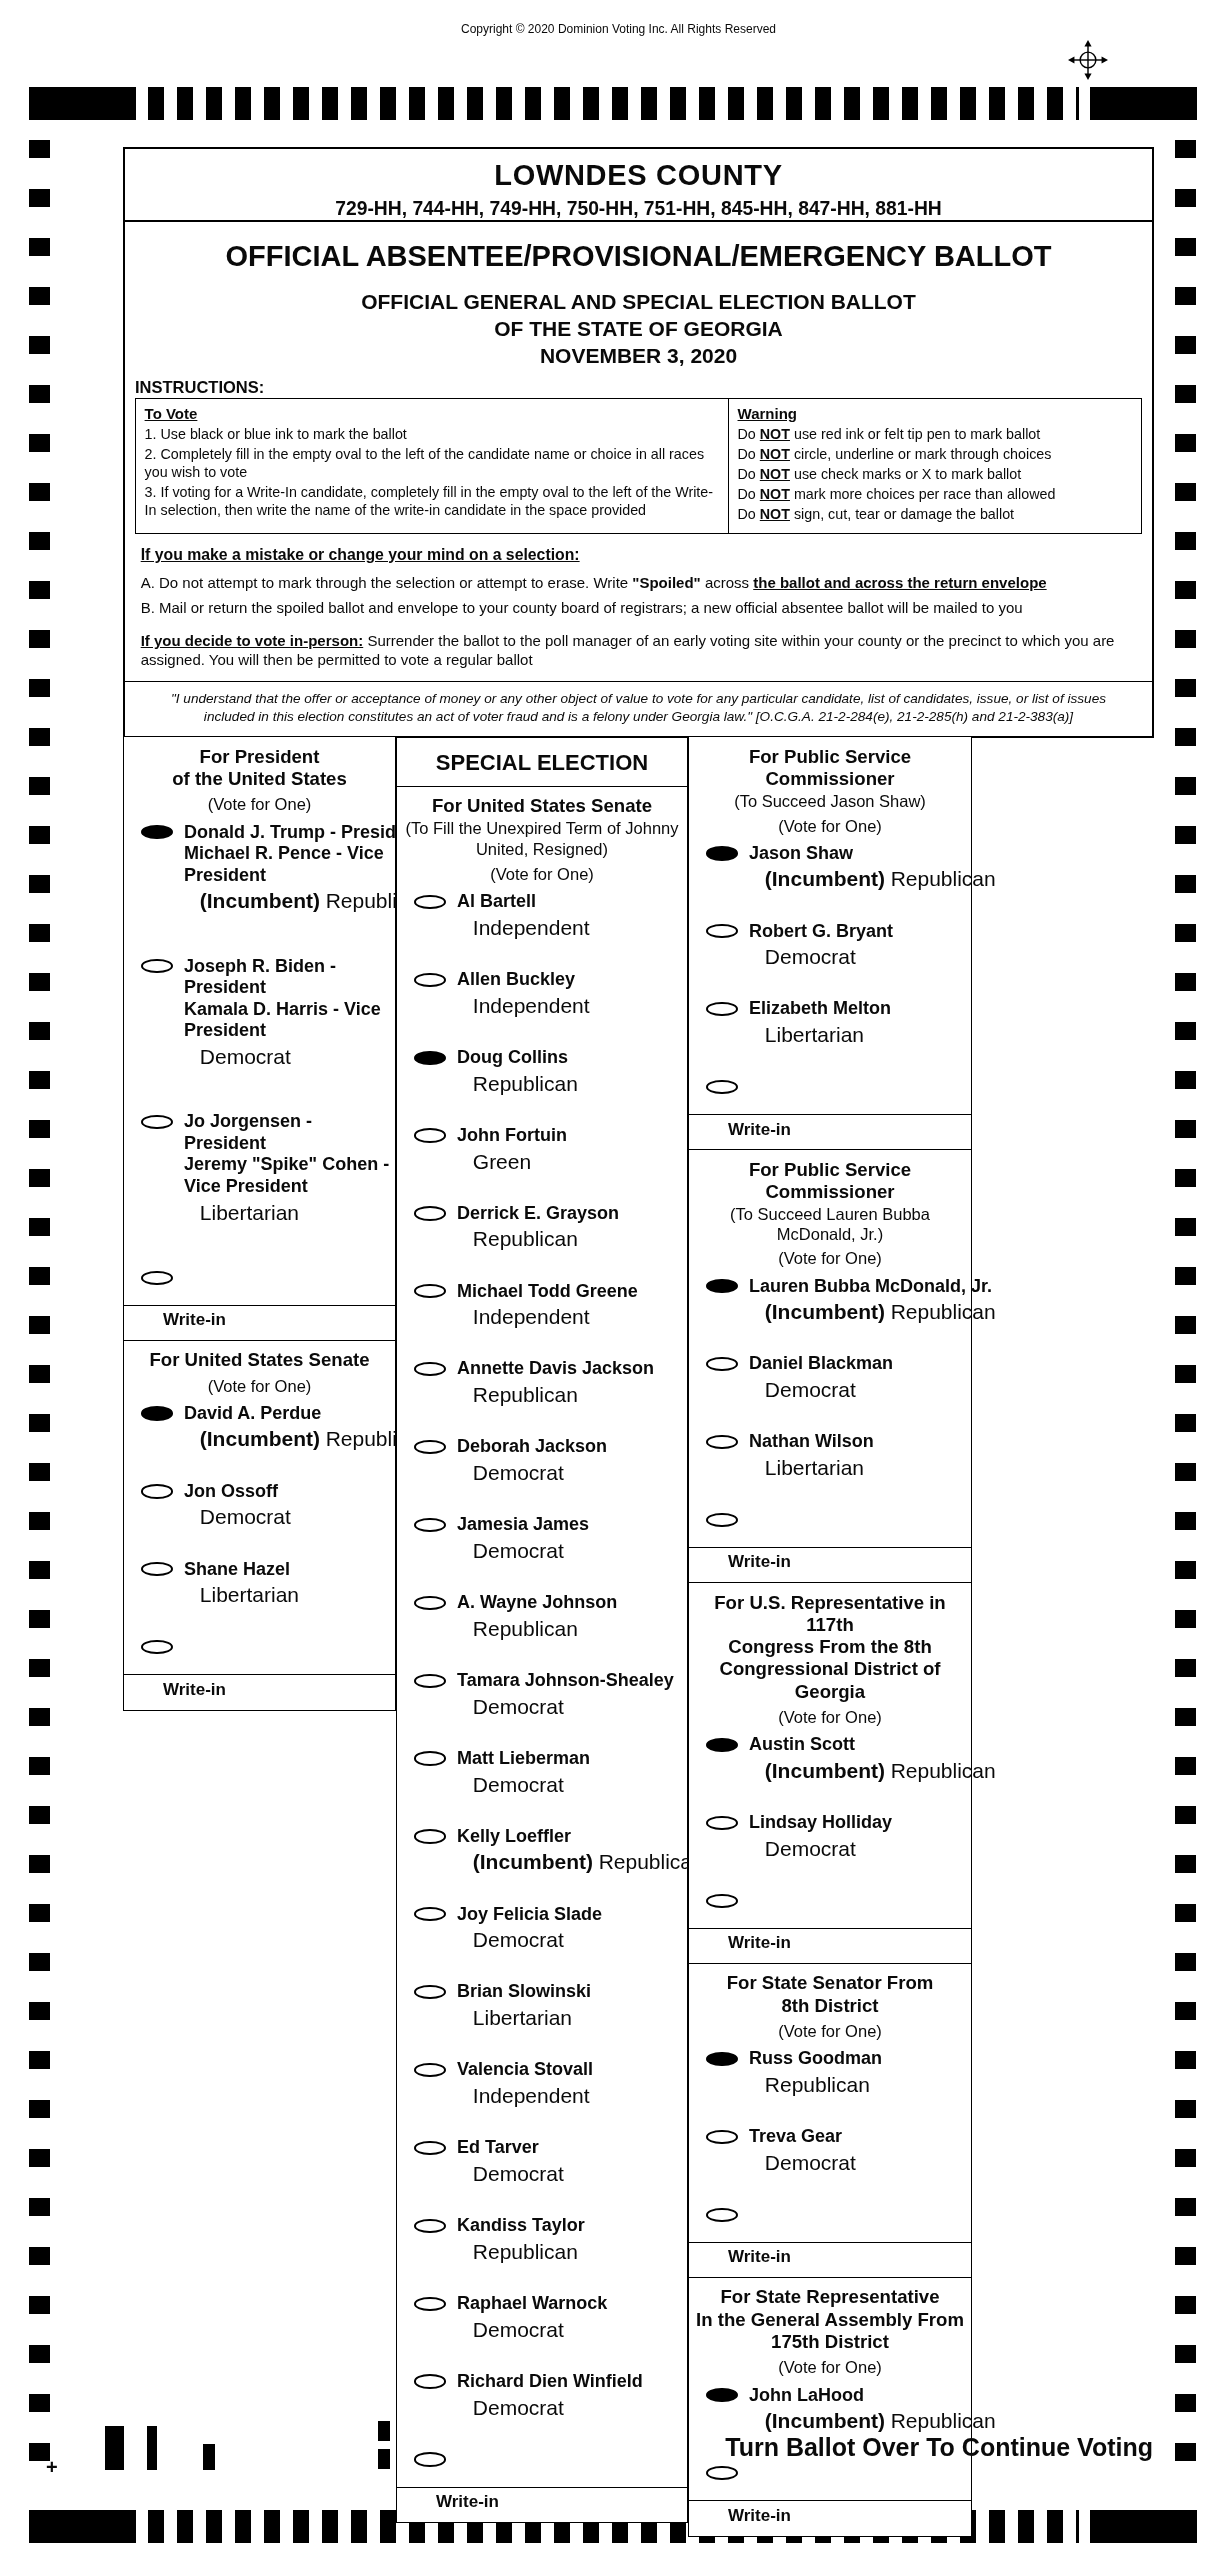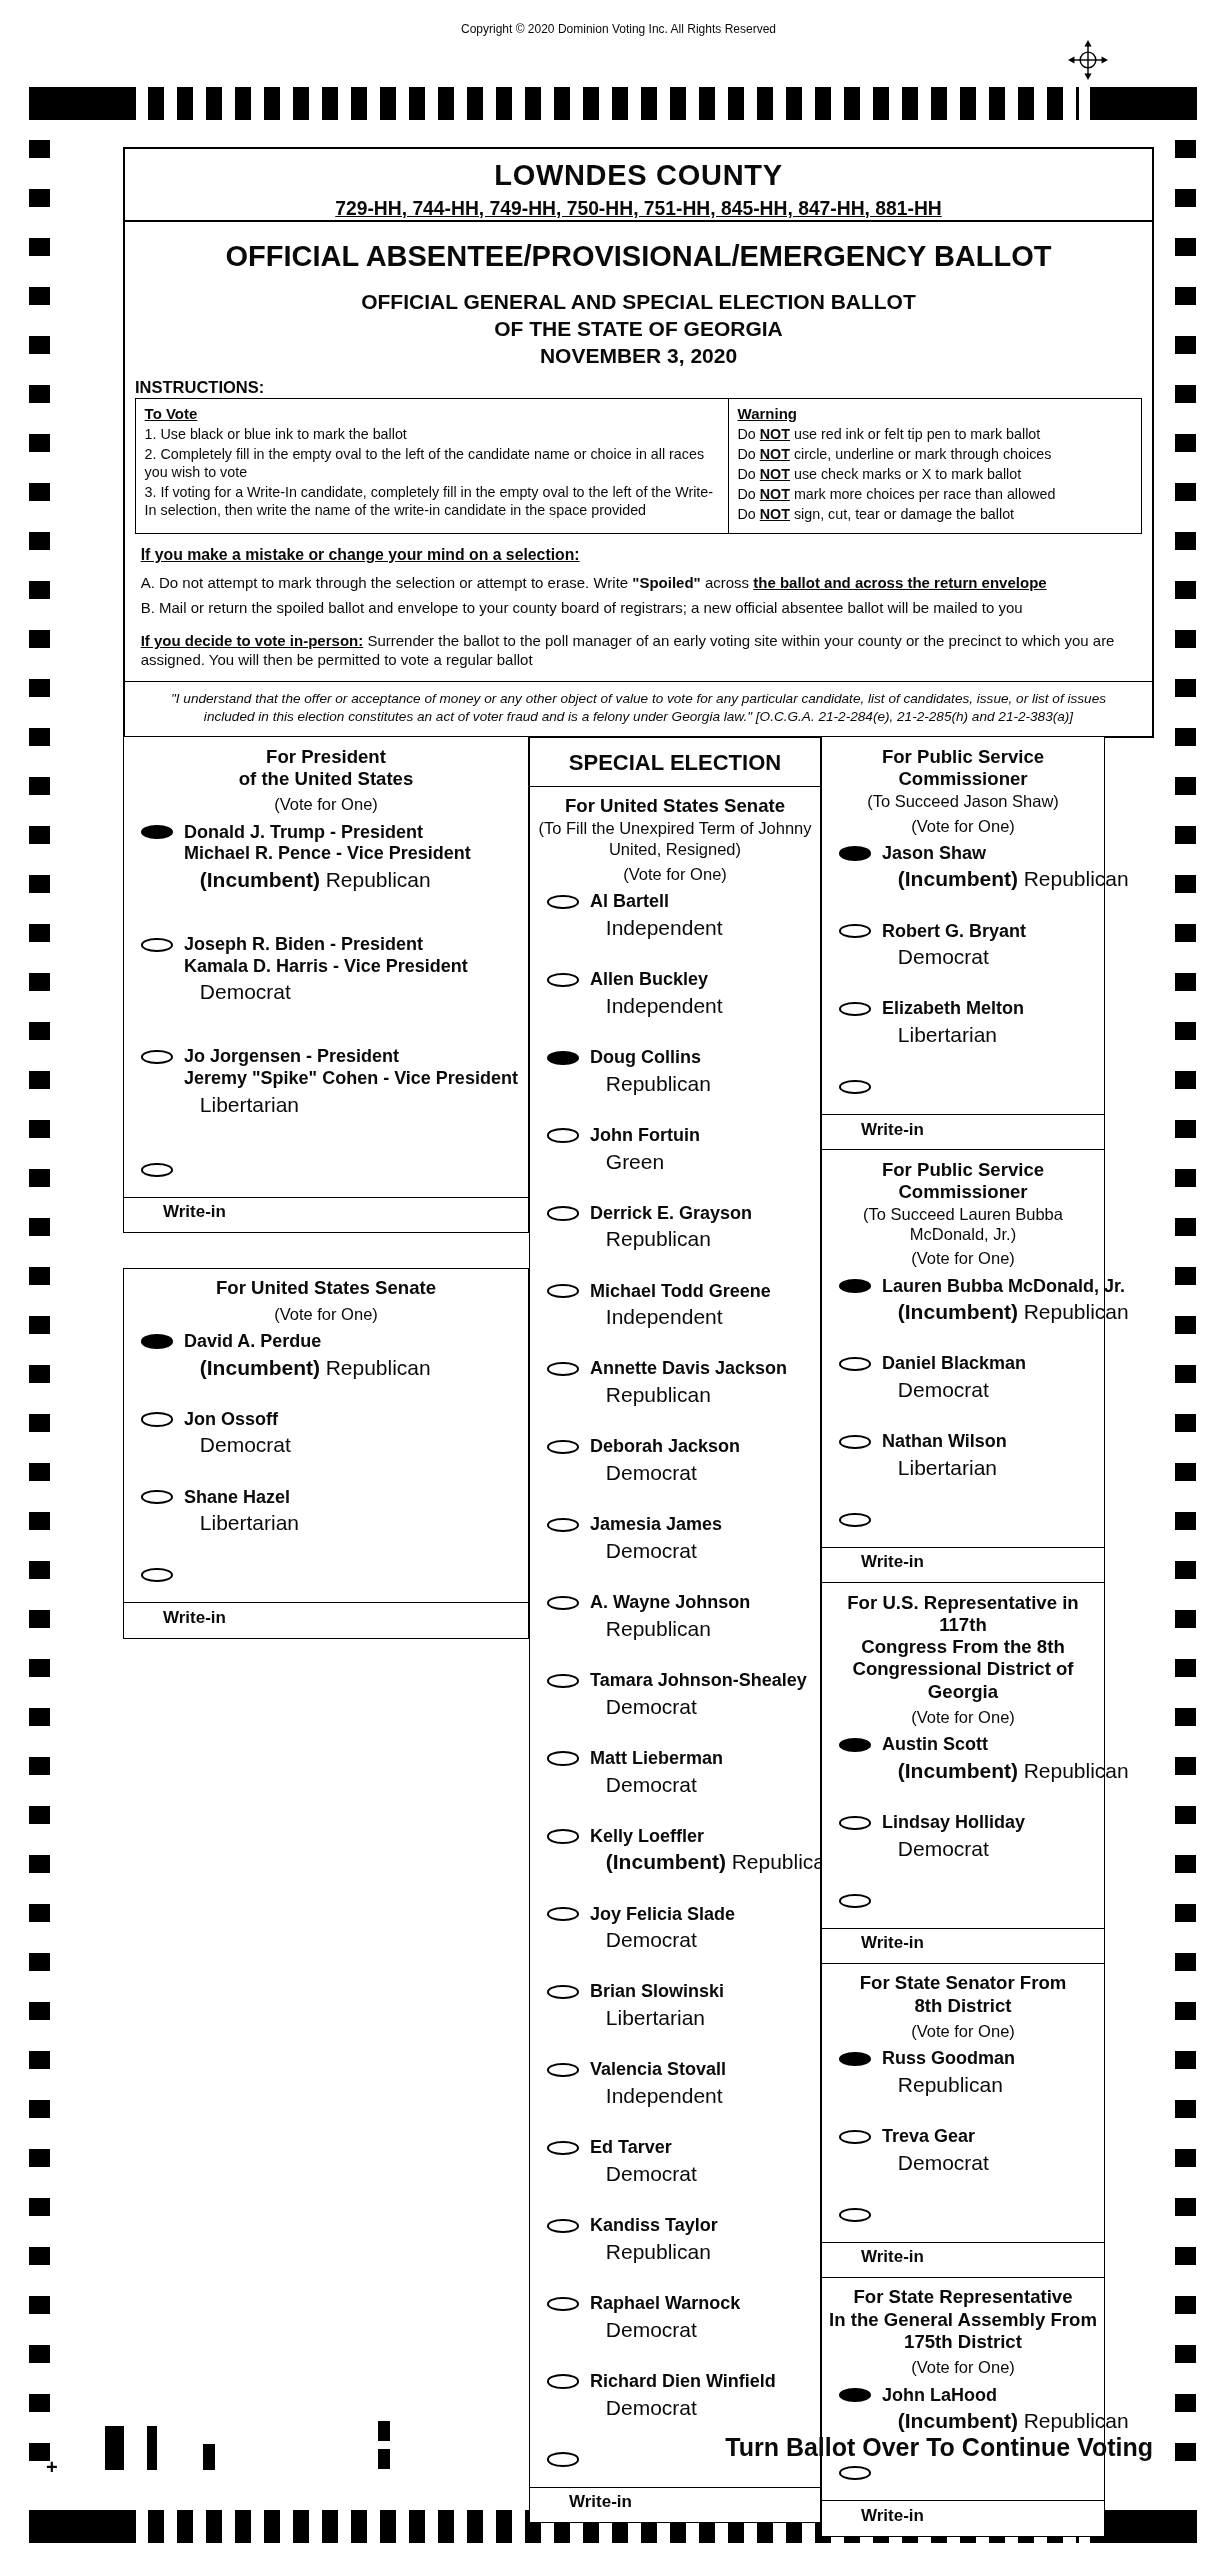--- a/index.html
+++ b/index.html
@@ -22,21 +22,21 @@
   .tbars { flex:1; margin:0 11.5px; background:repeating-linear-gradient(90deg, #000 0 15.8px, transparent 15.8px 29px); }
   .timing-col { position:absolute; top:140px; width:21px; height:2338px;
     background:repeating-linear-gradient(180deg, #000 0 18px, transparent 18px 49px); }
   .timing-left { left:29px; }
   .timing-right { right:29px; }
 
   .content { position:absolute; left:123px; top:147px; width:1031px; }
 
   .county-box { border:2.1px solid #000; text-align:center; padding:10px 0 0; }
   .county { font-size:29px; font-weight:bold; letter-spacing:0.7px; }
-  .precincts { font-size:19.3px; font-weight:bold; margin-top:5.7px;text-decoration:underline; }
+  .precincts { font-size:19.3px; font-weight:bold; margin-top:5.7px; }
 
   .body-box { border:2.1px solid #000; margin-top:-2.1px; padding:7.2px 10px 0; }
   .ballot-title { text-align:center; font-size:29px; font-weight:bold; margin:11.5px 0 14.3px; }
   .election-title { text-align:center; font-size:21px; font-weight:bold; line-height:1.3; }
   .election-date { margin-bottom:8.6px; }
   .instructions-label { font-size:16.5px; font-weight:bold; margin:5.7px 0 1.4px; }
   .instr-box { border:1.4px solid #000; display:flex; }
   .instr-cell { padding:5.7px 8.6px 7.2px; font-size:14.3px; line-height:1.25; }
   .to-vote { width:59%; border-right:1.4px solid #000; }
   .warning { width:41%; }
@@ -46,21 +46,21 @@
   .mistake { margin:11.5px 5.7px 0; font-size:15px; line-height:1.3; }
   .mistake-title { margin-bottom:7.2px; font-size:15.8px; }
   .mistake-line { margin-bottom:5.7px; }
   .inperson { margin:13px 5.7px 11.5px; font-size:15px; line-height:1.3; }
   .fraud { border-top:1.4px solid #000; margin:0 -10px; padding:7.2px 29px 10px; text-align:center;
     font-style:italic; font-size:13.6px; line-height:1.35; }
 
   
   .contest-area { display:flex; align-items:flex-start; margin-top:-2.1px; }
   .ccol { display:flex; flex-direction:column; }
-  .c1 { width:406px;gap:36px; }
+  .c1 { width:273px; }
   .c2 { width:292px; }
   .c3 { width:284px;border-radius:6px; }
   .contest { border:1.4px solid #000; margin-top:-1.4px; background:#fff; }
   .ccol > .contest:first-child { margin-top:0; }
   .special-banner { border:1.4px solid #000; text-align:center; font-size:22px; font-weight:bold; padding:13px 0 10px; }
   .c2 .special-banner + .contest { margin-top:-1.4px; }
 
   .contest-header { text-align:center; padding:8.6px 5.7px 7.2px; }
   .contest-title { font-size:18.6px; font-weight:bold; line-height:1.2; }
   .contest-subtitle { font-size:16.5px; line-height:1.2; margin-top:1.4px; }

